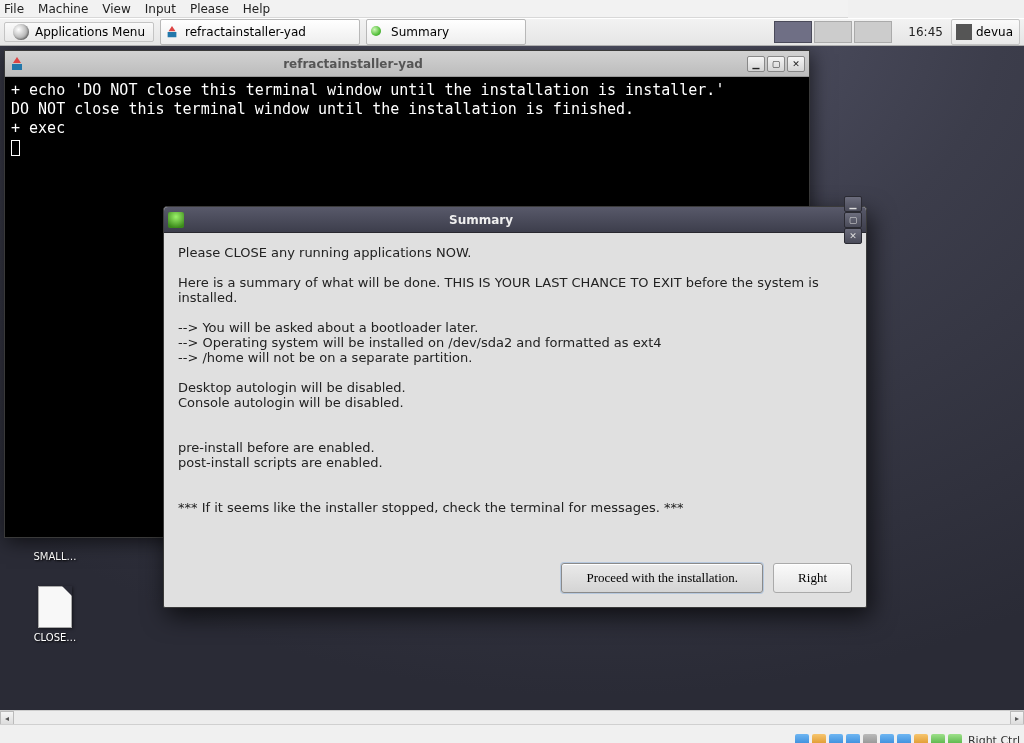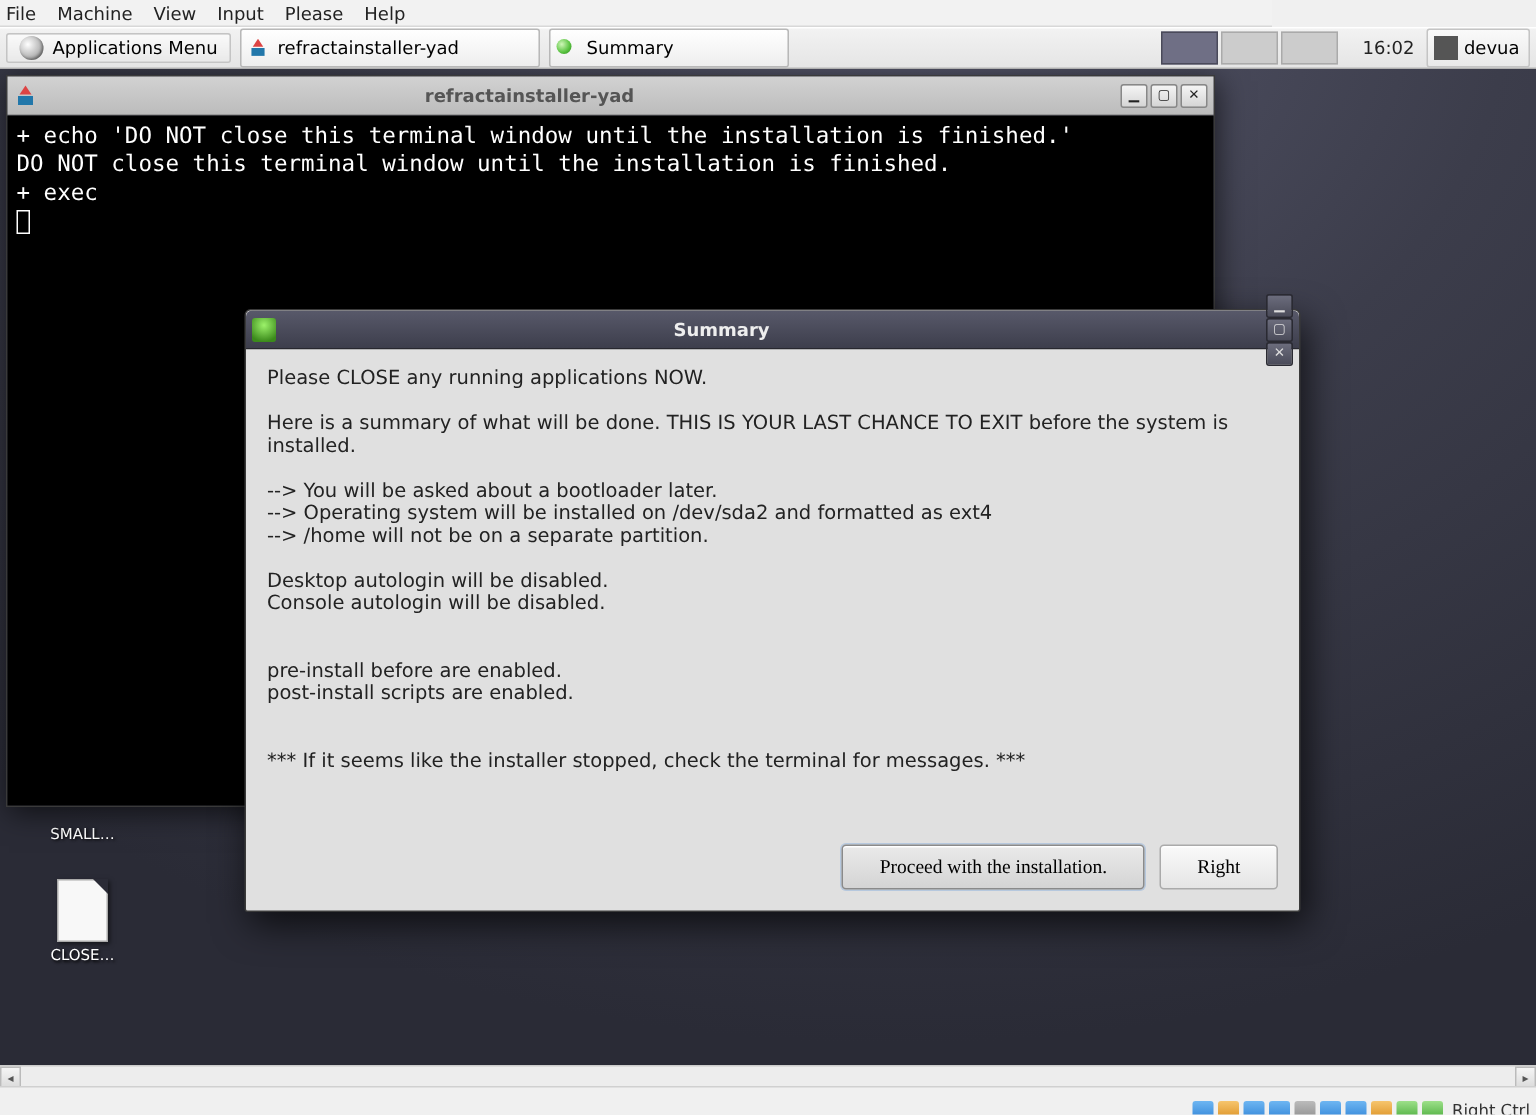--- a/index.html
+++ b/index.html
@@ -313,21 +313,21 @@
   <div class="task task2">
     <span class="icn"><span class="icn-dot-green"></span></span>
     <span>Summary</span>
   </div>
   <div class="spacer"></div>
   <div class="ws-boxes">
     <div class="ws active"></div>
     <div class="ws"></div>
     <div class="ws"></div>
   </div>
-  <span class="clock">16:02</span>
+  <span class="clock">16:45</span>
   <div class="user">
     <span class="uicn"></span>
     <span>devua</span>
   </div>
 </div>
 
 <div class="desktop">
 
   <div class="desktop-icon di1">
     <span class="label">SMALL…</span>
@@ -345,21 +345,21 @@
             <rect x="3" y="8" width="10" height="6" fill="#27a"></rect>
           </svg>
       </span>
       <span class="title">refractainstaller-yad</span>
       <div class="wbtns">
         <div class="wbtn">▁</div>
         <div class="wbtn">▢</div>
         <div class="wbtn">✕</div>
       </div>
     </div>
-    <div class="body"><span>+ echo 'DO NOT close this terminal window until the installation is finished.'</span>
+    <div class="body"><span>+ echo 'DO NOT close this terminal window until the installation is installer.'</span>
 <span>DO NOT close this terminal window until the installation is finished.</span>
 <span>+ exec</span>
 <span class="cursor"></span></div>
   </div>
 
   <div class="win-dlg" style="top:160px;">
     <div class="titlebar">
       <span class="ticn"></span>
       <span class="title">Summary</span>
       <div class="wbtns">

